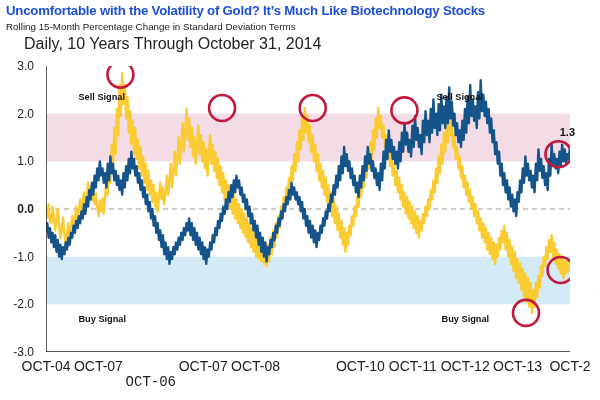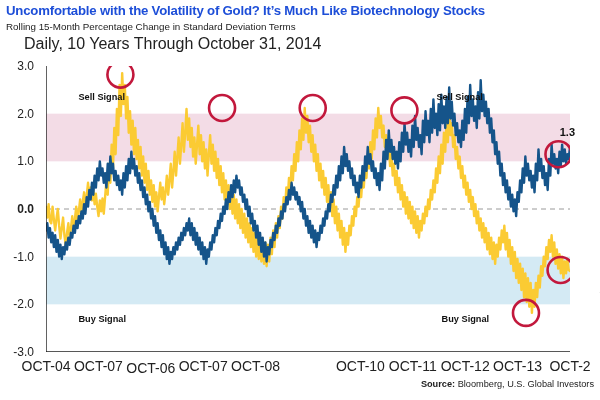--- a/index.html
+++ b/index.html
@@ -61,21 +61,21 @@
       <span style="top: 47.6667px;">2.0</span>
       <span style="top: 95.3333px;">1.0</span>
       <span style="top: 143px; font-weight: bold;">0.0</span>
       <span style="top: 190.667px;">-1.0</span>
       <span style="top: 238.333px;">-2.0</span>
       <span style="top: 286px;">-3.0</span>
     </div>
   <div class="xlabels" id="xlabels">
       <span style="left: 46px; top: 2px;">OCT-04</span>
       <span style="left: 98.4px; top: 2px;">OCT-07</span>
-      <span style="left: 150.8px; top: 4px;">OCT-06</span>
+      <span style="left: 150.8px; top: 18px; font-family: Liberation Mono, monospace;">OCT-06</span>
       <span style="left: 203.2px; top: 2px;">OCT-07</span>
       <span style="left: 255.6px; top: 2px;">OCT-08</span>
       <span style="left: 308px; top: 2px; margin-top: 44px;">OCT-09</span>
       <span style="left: 360.4px; top: 2px;">OCT-10</span>
       <span style="left: 412.8px; top: 2px;">OCT-11</span>
       <span style="left: 465.2px; top: 2px;">OCT-12</span>
       <span style="left: 517.6px; top: 2px;">OCT-13</span>
       <span style="left: 570px; top: 2px;">OCT-2</span>
     </div>
 
@@ -105,15 +105,14 @@
 
   <div id="overlays">
       <div class="annot" style="left: 78.488px; top: 92.4133px;">Sell Signal</div>
       <div class="annot" style="left: 436.38px; top: 92.4133px;">Sell Signal</div>
       <div class="annot" style="left: 78.488px; top: 314.063px;">Buy Signal</div>
       <div class="annot" style="left: 441.62px; top: 314.063px;">Buy Signal</div>
       <div class="valannot" style="left: 567.38px; top: 125.78px; transform: translateX(-50%);">1.3</div>
       <div class="valannot" style="left: 568.952px; top: 284.987px; transform: translateX(-50%); margin-left: 40px;">-1.3</div>
     </div>
 
-  <div class="source"><b>Source:</b><span> Bloomberg, U.S. Global Investors</span></div>
 
 </div>
 
 </body></html>

